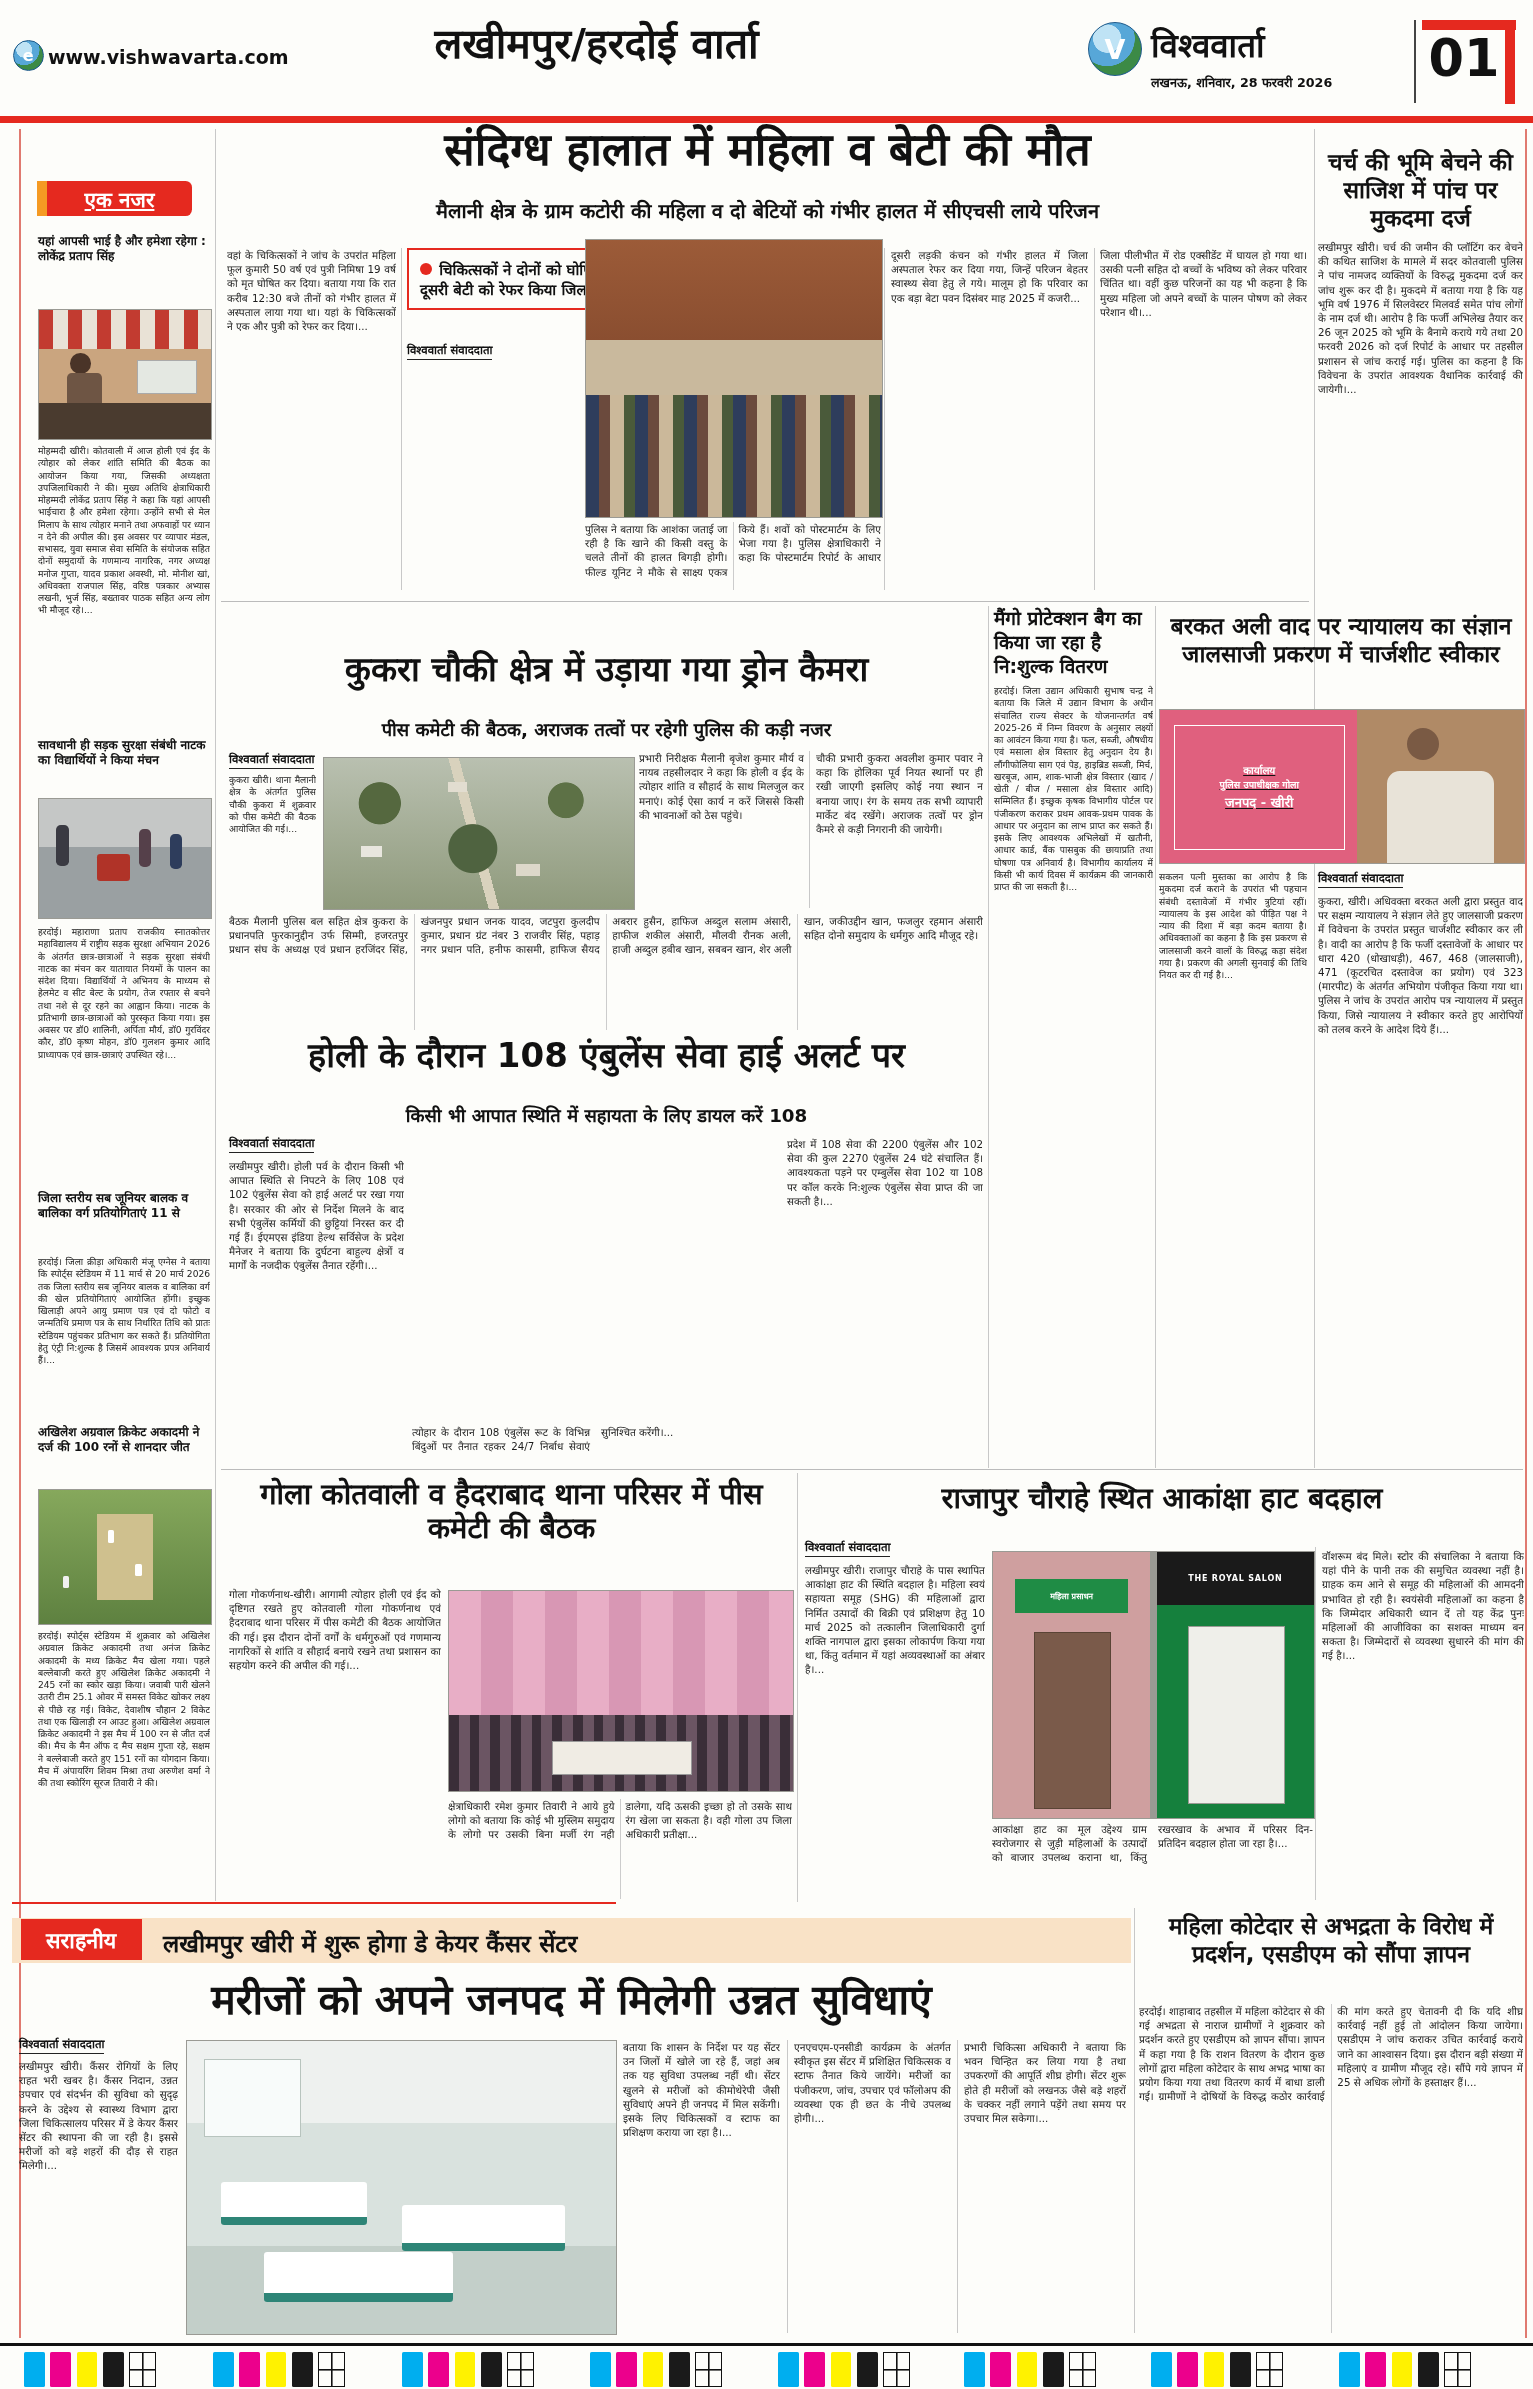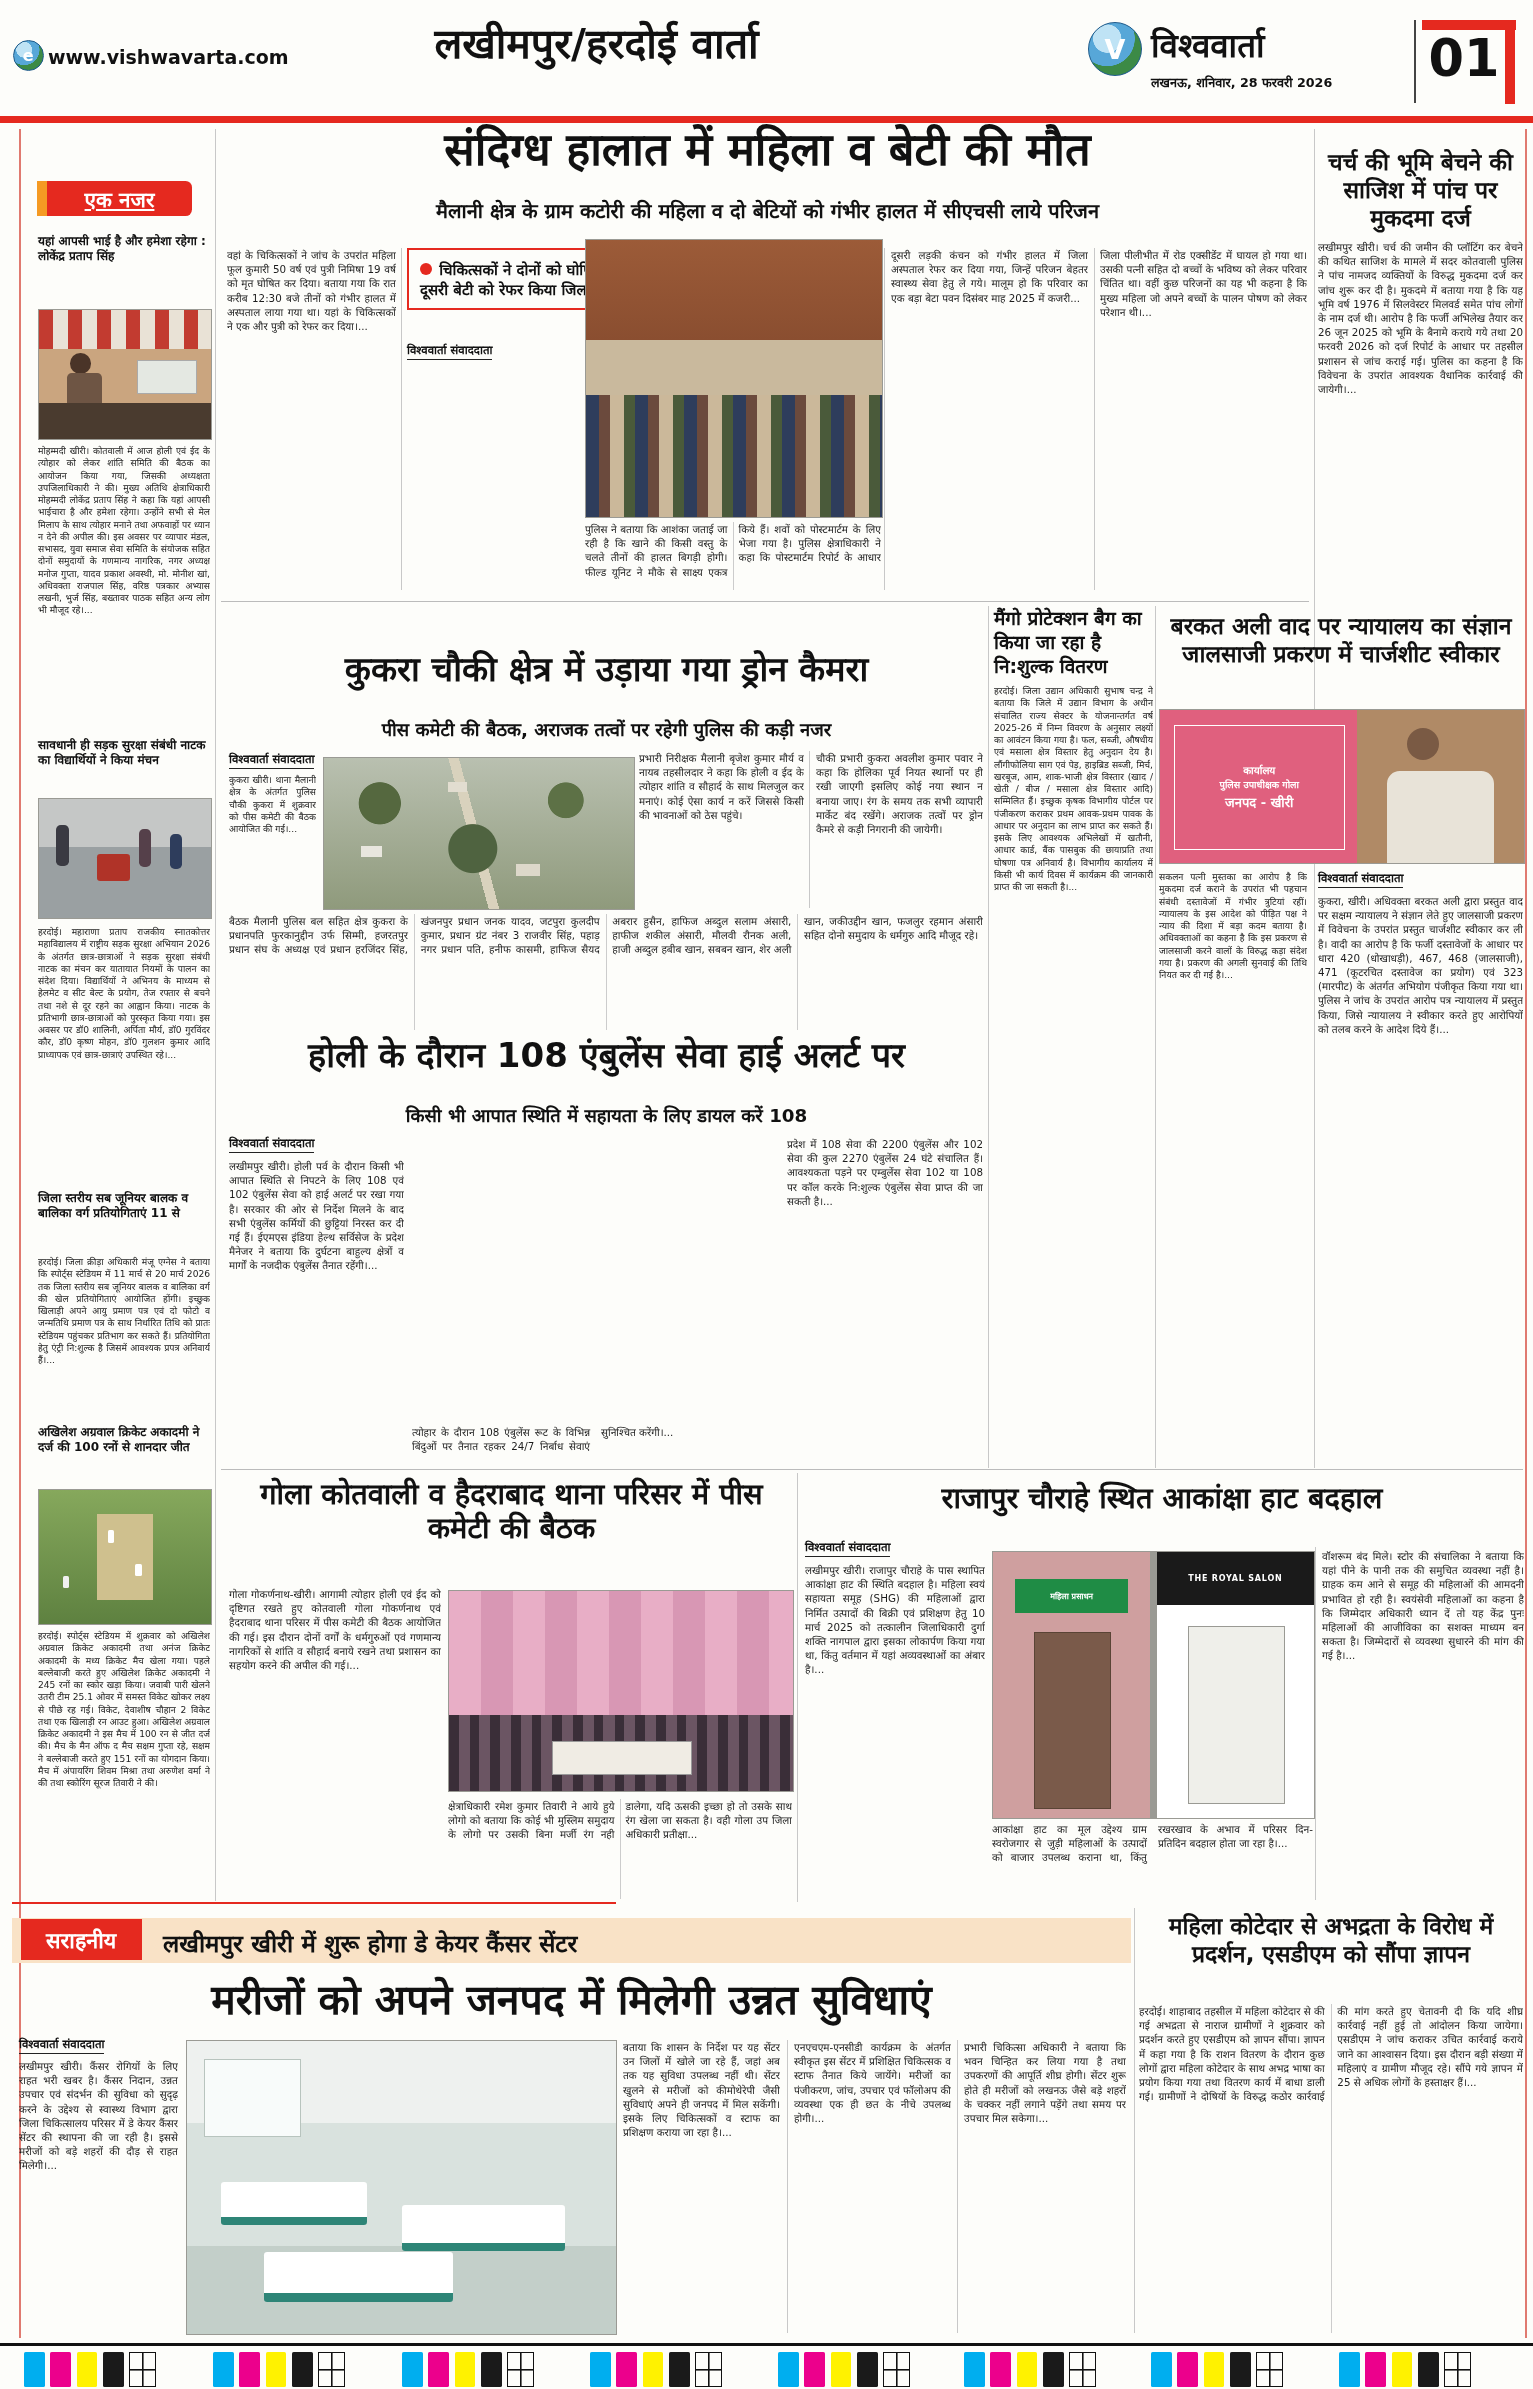--- a/index.html
+++ b/index.html
@@ -142,21 +142,21 @@
   <div class="abs b" style="left:229px;top:914px;width:754px;height:116px;column-count:4;column-gap:12.7px;column-rule:0.8px solid #ccc;">बैठक मैलानी पुलिस बल सहित क्षेत्र कुकरा के प्रधानपति फुरकानुद्दीन उर्फ सिम्मी, हजरतपुर प्रधान संघ के अध्यक्ष एवं प्रधान हरजिंदर सिंह, खंजनपुर प्रधान जनक यादव, जटपुरा कुलदीप कुमार, प्रधान ग्रंट नंबर 3 राजवीर सिंह, पहाड़ नगर प्रधान पति, हनीफ कासमी, हाफिज सैयद अबरार हुसैन, हाफिज अब्दुल सलाम अंसारी, हाफीज शकील अंसारी, मौलवी रौनक अली, हाजी अब्दुल हबीब खान, सबबन खान, शेर अली खान, जकीउद्दीन खान, फजलुर रहमान अंसारी सहित दोनो समुदाय के धर्मगुरु आदि मौजूद रहे।</div>
 
   <div class="abs vr" style="left:988px;top:606px;height:862px;"></div>
   <div class="abs" style="left:994px;top:607px;width:159px;font-size:19px;font-weight:800;line-height:1.25;">मैंगो प्रोटेक्शन बैग का किया जा रहा है नि:शुल्क वितरण</div>
   <div class="abs b-sm" style="left:994px;top:685px;width:159px;height:779px;">हरदोई। जिला उद्यान अधिकारी सुभाष चन्द्र ने बताया कि जिले में उद्यान विभाग के अधीन संचालित राज्य सेक्टर के योजनान्तर्गत वर्ष 2025-26 में निम्न विवरण के अनुसार लक्ष्यों का आवंटन किया गया है। फल, सब्जी, औषधीय एवं मसाला क्षेत्र विस्तार हेतु अनुदान देय है। लौंगीफोलिया साग एवं पेड़, हाइब्रिड सब्जी, मिर्च, खरबूज, आम, शाक-भाजी क्षेत्र विस्तार (खाद / खेती / बीज / मसाला क्षेत्र विस्तार आदि) सम्मिलित हैं। इच्छुक कृषक विभागीय पोर्टल पर पंजीकरण कराकर प्रथम आवक-प्रथम पावक के आधार पर अनुदान का लाभ प्राप्त कर सकते हैं। इसके लिए आवश्यक अभिलेखों में खतौनी, आधार कार्ड, बैंक पासबुक की छायाप्रति तथा घोषणा पत्र अनिवार्य है। विभागीय कार्यालय में किसी भी कार्य दिवस में कार्यक्रम की जानकारी प्राप्त की जा सकती है।...</div>
 
   <div class="abs vr" style="left:1155px;top:606px;height:862px;"></div>
   <div class="abs hl-right ctr" style="left:1159px;top:612px;width:364px;">बरकत अली वाद पर न्यायालय का संज्ञान जालसाजी प्रकरण में चार्जशीट स्वीकार</div>
   <div class="abs ph" style="left:1159px;top:709px;width:364px;height:153px;">
     <div style="position:absolute;left:0;top:0;width:54%;height:100%;background:#e0607e;">
-      <div style="position:absolute;left:7%;top:10%;width:86%;height:80%;border:1.6px solid #fff;display:flex;flex-direction:column;align-items:center;justify-content:center;">
+      <div style="position:absolute;left:7%;top:10%;width:86%;height:80%;border:1.6px solid #fff;display:flex;flex-direction:column;align-items:center;justify-content:center;text-decoration:underline;">
         <div class="board-txt" style="font-size:10.3px;">कार्यालय</div>
         <div class="board-txt" style="font-size:9.5px;">पुलिस उपाधीक्षक गोला</div>
         <div class="board-txt" style="font-size:13px;">जनपद - खीरी</div>
       </div>
     </div>
     <div style="position:absolute;right:0;top:0;width:46%;height:100%;background:#b08a66;">
       <div style="position:absolute;left:30%;top:12%;width:32px;height:32px;border-radius:50%;background:#7a5a44;"></div>
       <div style="position:absolute;left:18%;top:40%;width:64%;height:60%;background:#e8e3d8;border-radius:12.7px 12.7px 0 0;"></div>
     </div>
   </div>
@@ -183,21 +183,21 @@
 
   <div class="abs vr" style="left:797px;top:1473px;height:429px;"></div>
   <div class="abs hl-med ctr" style="left:802px;top:1481px;width:720px;">राजापुर चौराहे स्थित आकांक्षा हाट बदहाल</div>
   <div class="abs" style="left:805px;top:1539px;"><span class="byline">विश्ववार्ता संवाददाता</span></div>
   <div class="abs b" style="left:805px;top:1563px;width:180px;height:337px;">लखीमपुर खीरी। राजापुर चौराहे के पास स्थापित आकांक्षा हाट की स्थिति बदहाल है। महिला स्वयं सहायता समूह (SHG) की महिलाओं द्वारा निर्मित उत्पादों की बिक्री एवं प्रशिक्षण हेतु 10 मार्च 2025 को तत्कालीन जिलाधिकारी दुर्गा शक्ति नागपाल द्वारा इसका लोकार्पण किया गया था, किंतु वर्तमान में यहां अव्यवस्थाओं का अंबार है।...</div>
   <div class="abs ph" style="left:992px;top:1551px;width:321px;height:266px;">
     <div style="position:absolute;left:0;top:0;width:49%;height:100%;background:#cf9f9f;">
       <div style="position:absolute;left:14%;top:10%;width:72%;height:13%;background:#1f8c45;color:#fff;font-size:8px;font-weight:700;display:flex;align-items:center;justify-content:center;">महिला प्रसाधन</div>
       <div style="position:absolute;left:26%;top:30%;width:48%;height:66%;background:#7a5a4a;border:1.6px solid #5a4436;"></div>
     </div>
-    <div style="position:absolute;right:0;top:0;width:49%;height:100%;background:#ffffff;">
+    <div style="position:absolute;right:0;top:0;width:49%;height:100%;background:#15803d;">
       <div style="position:absolute;left:0;top:0;width:100%;height:20%;background:#1a1a1a;color:#fff;font-size:8px;font-weight:700;display:flex;align-items:center;justify-content:center;letter-spacing:0.8px;">THE ROYAL SALON</div>
       <div style="position:absolute;left:20%;top:28%;width:60%;height:66%;background:#efefea;border:1.6px solid #9a9a94;"></div>
     </div>
   </div>
   <div class="abs b" style="left:992px;top:1822px;width:321px;height:78px;column-count:2;column-gap:11px;">आकांक्षा हाट का मूल उद्देश्य ग्राम स्वरोजगार से जुड़ी महिलाओं के उत्पादों को बाजार उपलब्ध कराना था, किंतु रखरखाव के अभाव में परिसर दिन-प्रतिदिन बदहाल होता जा रहा है।...</div>
   <div class="abs vr" style="left:1315px;top:1547px;height:353px;"></div>
   <div class="abs b" style="left:1322px;top:1549px;width:202px;height:351px;">वॉशरूम बंद मिले। स्टोर की संचालिका ने बताया कि यहां पीने के पानी तक की समुचित व्यवस्था नहीं है। ग्राहक कम आने से समूह की महिलाओं की आमदनी प्रभावित हो रही है। स्वयंसेवी महिलाओं का कहना है कि जिम्मेदार अधिकारी ध्यान दें तो यह केंद्र पुनः महिलाओं की आजीविका का सशक्त माध्यम बन सकता है। जिम्मेदारों से व्यवस्था सुधारने की मांग की गई है।...</div>
 
   <div class="abs redline" style="left:12px;top:1902px;width:604px;height:1.6px;"></div>
   <div class="abs kicker" style="left:12px;top:1918px;width:1119px;height:45px;"></div>

